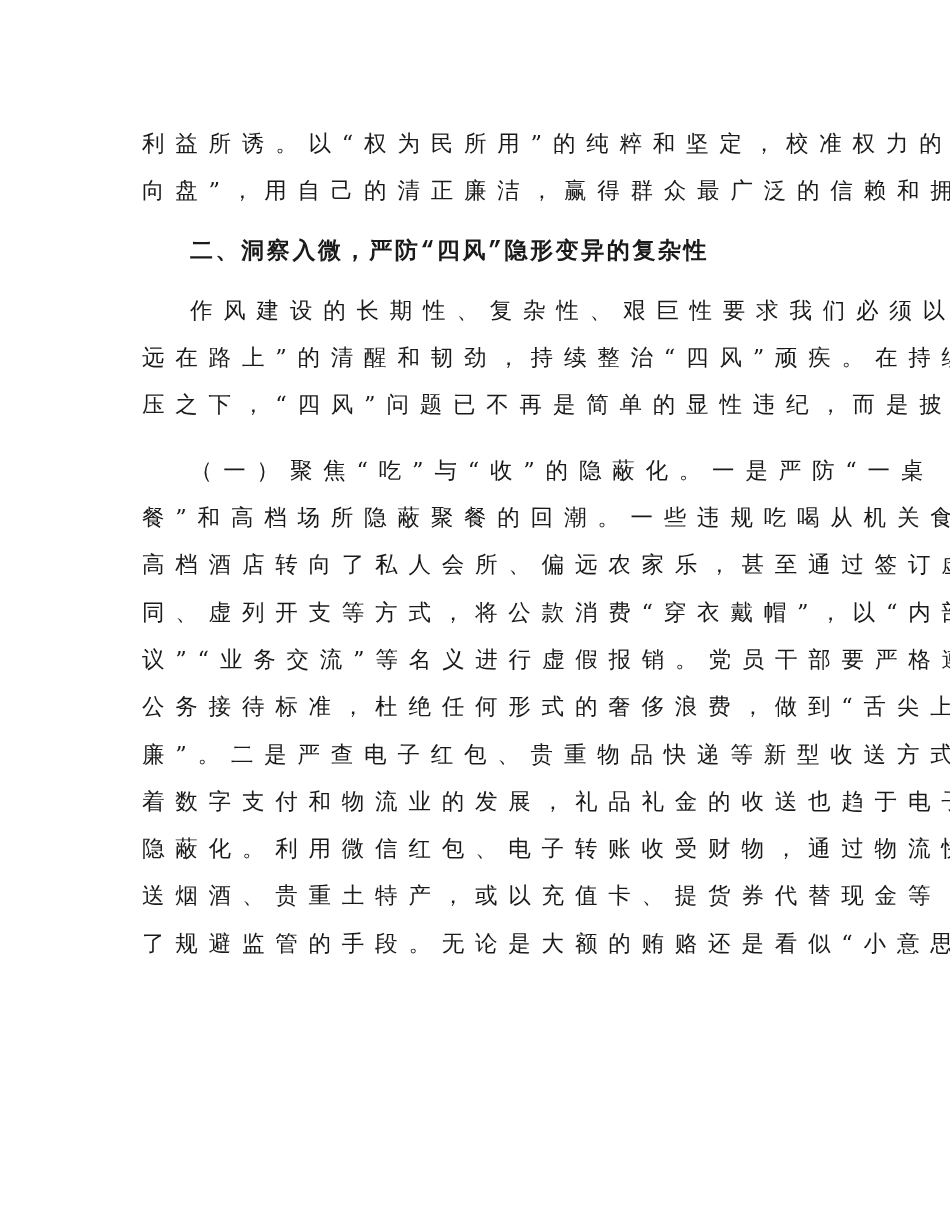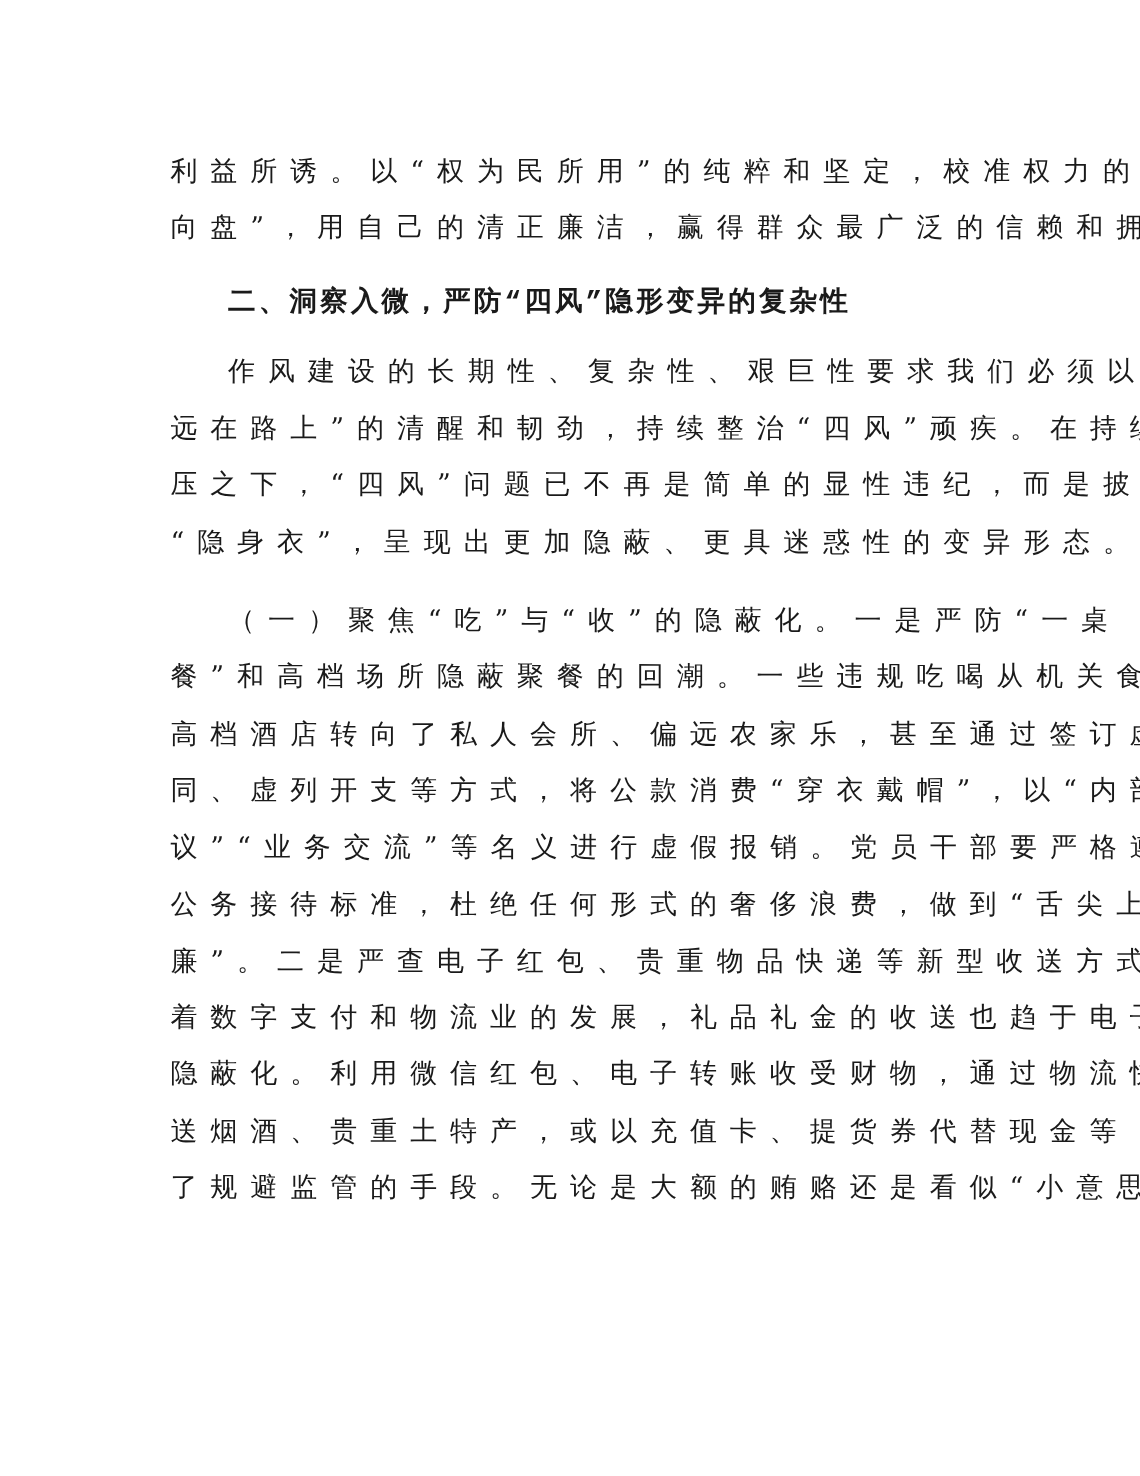--- a/index.html
+++ b/index.html
@@ -65,21 +65,20 @@
     <span class="line">利益所诱。以“权为民所用”的纯粹和坚定，校准权力的“方</span>
     <span class="line last">向盘”，用自己的清正廉洁，赢得群众最广泛的信赖和拥护。</span>
   </div>
 
   <h2 class="heading">二、洞察入微，严防“四风”隐形变异的复杂性</h2>
 
   <div class="para">
     <span class="line" style="padding-left:48px;">作风建设的长期性、复杂性、艰巨性要求我们必须以“永</span>
     <span class="line">远在路上”的清醒和韧劲，持续整治“四风”顽疾。在持续高</span>
     <span class="line">压之下，“四风”问题已不再是简单的显性违纪，而是披上了</span>
-    <span class="line last">“隐身衣”，呈现出更加隐蔽、更具迷惑性的变异形态。</span>
   </div>
 
   <div class="gap"></div>
 
   <div class="para">
     <span class="line" style="padding-left:48px;padding-right:36px;">（一）聚焦“吃”与“收”的隐蔽化。一是严防“一桌</span>
     <span class="line">餐”和高档场所隐蔽聚餐的回潮。一些违规吃喝从机关食堂、</span>
     <span class="line">高档酒店转向了私人会所、偏远农家乐，甚至通过签订虚假合</span>
     <span class="line">同、虚列开支等方式，将公款消费“穿衣戴帽”，以“内部会</span>
     <span class="line">议”“业务交流”等名义进行虚假报销。党员干部要严格遵守</span>

